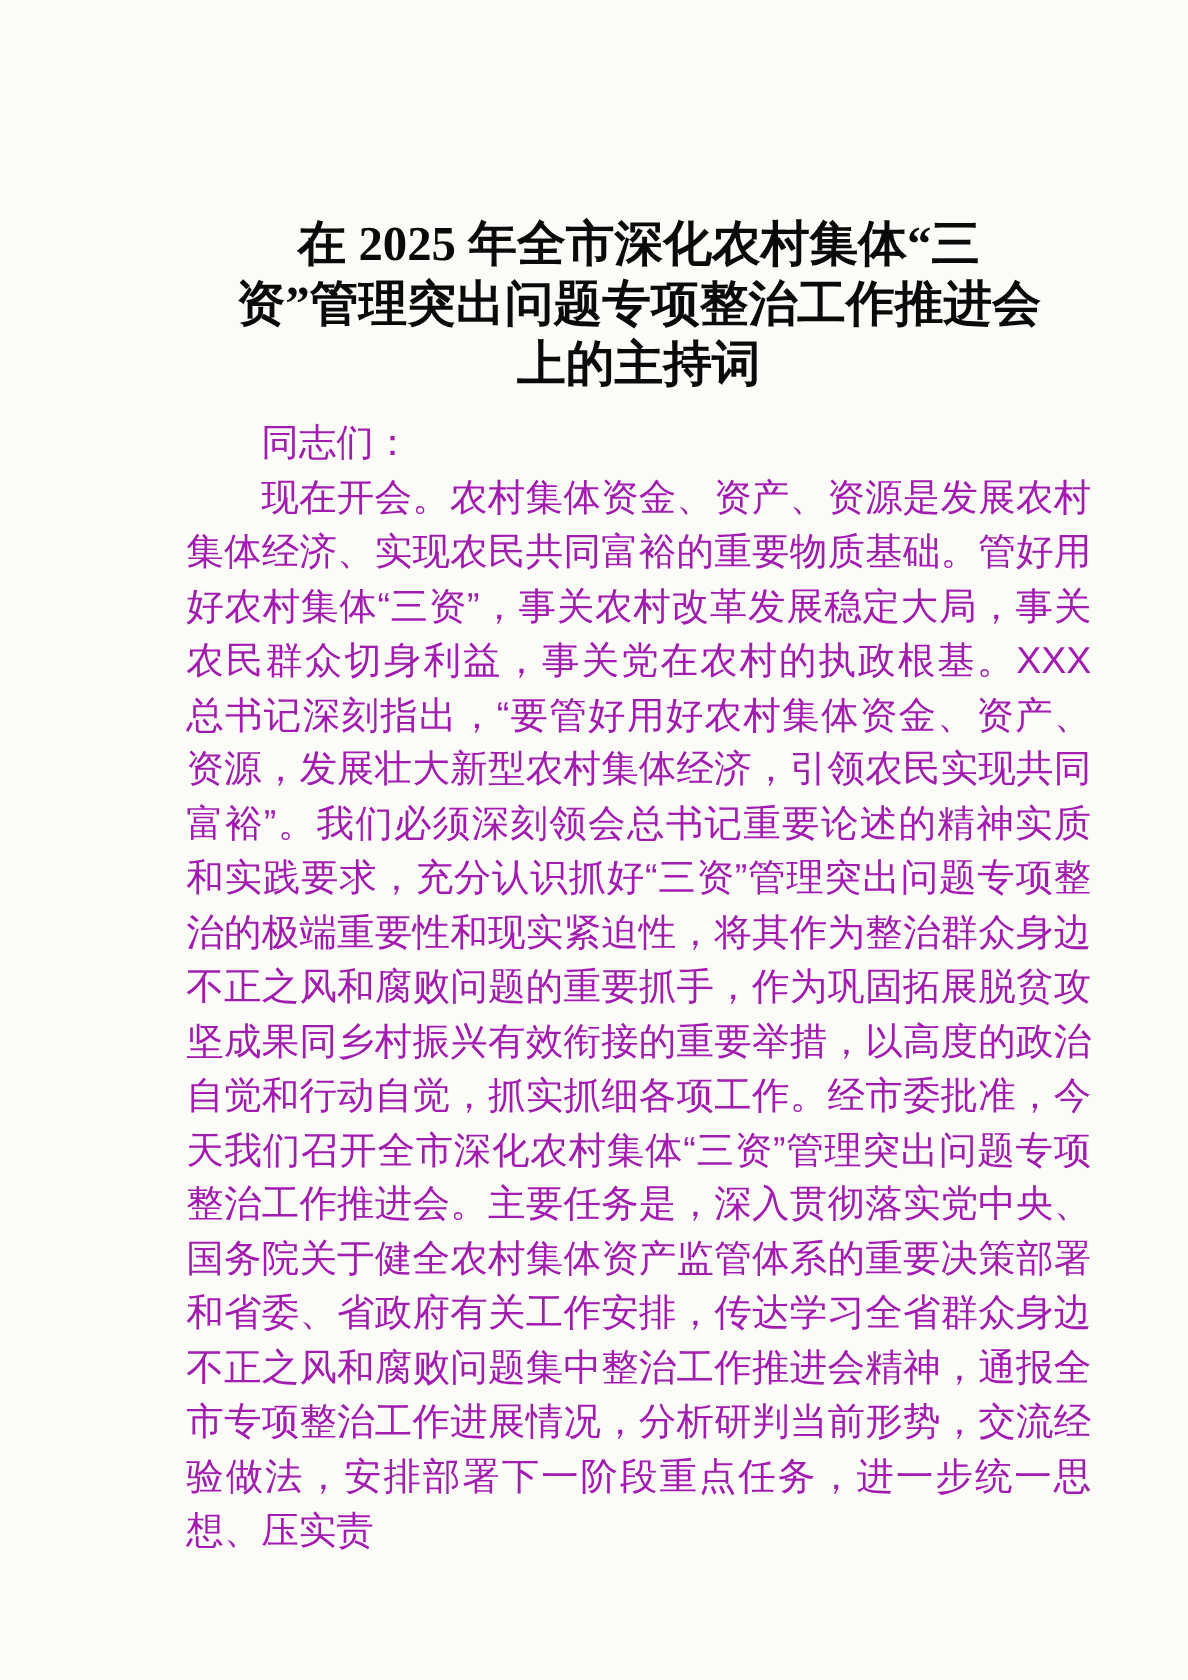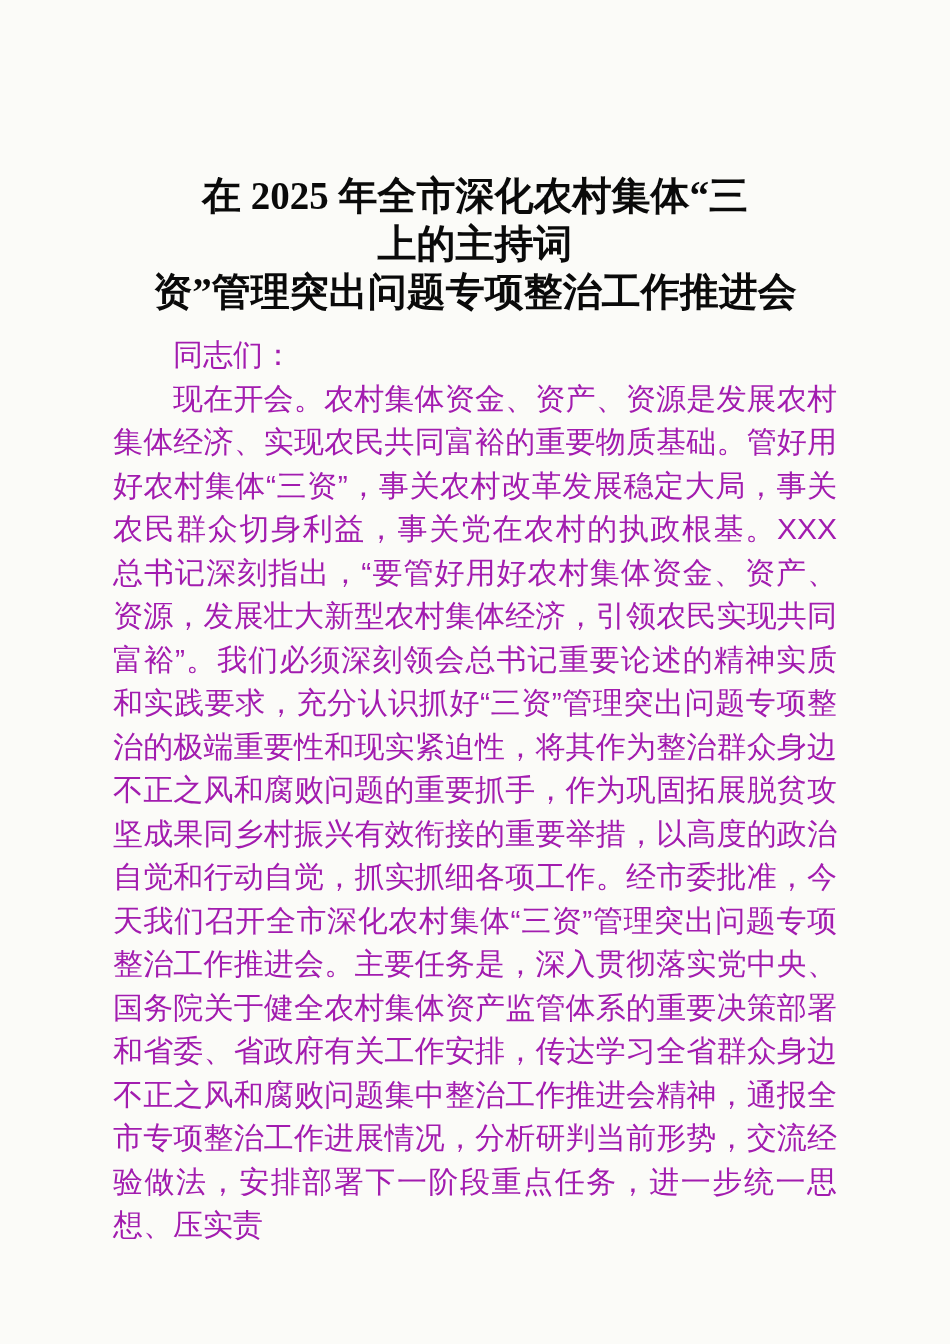--- a/index.html
+++ b/index.html
@@ -9,20 +9,21 @@
   body {
     font-family: "Liberation Sans", "DejaVu Sans", sans-serif;
   }
   .page {
     position: relative;
     width: 950px;
     height: 1344px;
     background: #fbfbf8;
     overflow: hidden;
     box-sizing: border-box;
+    padding-left: 36px;
   }
   .content {
     margin: 0 113px;
     width: 724px;
   }
   .doc-title {
     margin: 0;
     padding-top: 172px;
     font-family: "Liberation Serif", "DejaVu Serif", serif;
     font-weight: bold;
@@ -48,21 +49,21 @@
     text-indent: 2em;
   }
 </style>
 </head>
 <body>
 
 <div class="page" style="background: rgb(251, 251, 248); color: rgb(17, 17, 17);">
   <div class="content">
     <h1 class="doc-title">
       <span class="title-line">在 2025 年全市深化农村集体“三</span>
+      <span class="title-line">资”管理突出问题专项整治工作推进会</span>
       <span class="title-line">上的主持词</span>
-      <span class="title-line">资”管理突出问题专项整治工作推进会</span>
     </h1>
     <div class="doc-body">
       <p>同志们：</p>
       <p>现在开会。农村集体资金、资产、资源是发展农村集体经济、实现农民共同富裕的重要物质基础。管好用好农村集体“三资”，事关农村改革发展稳定大局，事关农民群众切身利益，事关党在农村的执政根基。XXX 总书记深刻指出，“要管好用好农村集体资金、资产、资源，发展壮大新型农村集体经济，引领农民实现共同富裕”。我们必须深刻领会总书记重要论述的精神实质和实践要求，充分认识抓好“三资”管理突出问题专项整治的极端重要性和现实紧迫性，将其作为整治群众身边不正之风和腐败问题的重要抓手，作为巩固拓展脱贫攻坚成果同乡村振兴有效衔接的重要举措，以高度的政治自觉和行动自觉，抓实抓细各项工作。经市委批准，今天我们召开全市深化农村集体“三资”管理突出问题专项整治工作推进会。主要任务是，深入贯彻落实党中央、国务院关于健全农村集体资产监管体系的重要决策部署和省委、省政府有关工作安排，传达学习全省群众身边不正之风和腐败问题集中整治工作推进会精神，通报全市专项整治工作进展情况，分析研判当前形势，交流经验做法，安排部署下一阶段重点任务，进一步统一思想、压实责</p>
     </div>
   </div>
 </div>
 
 </body></html>

